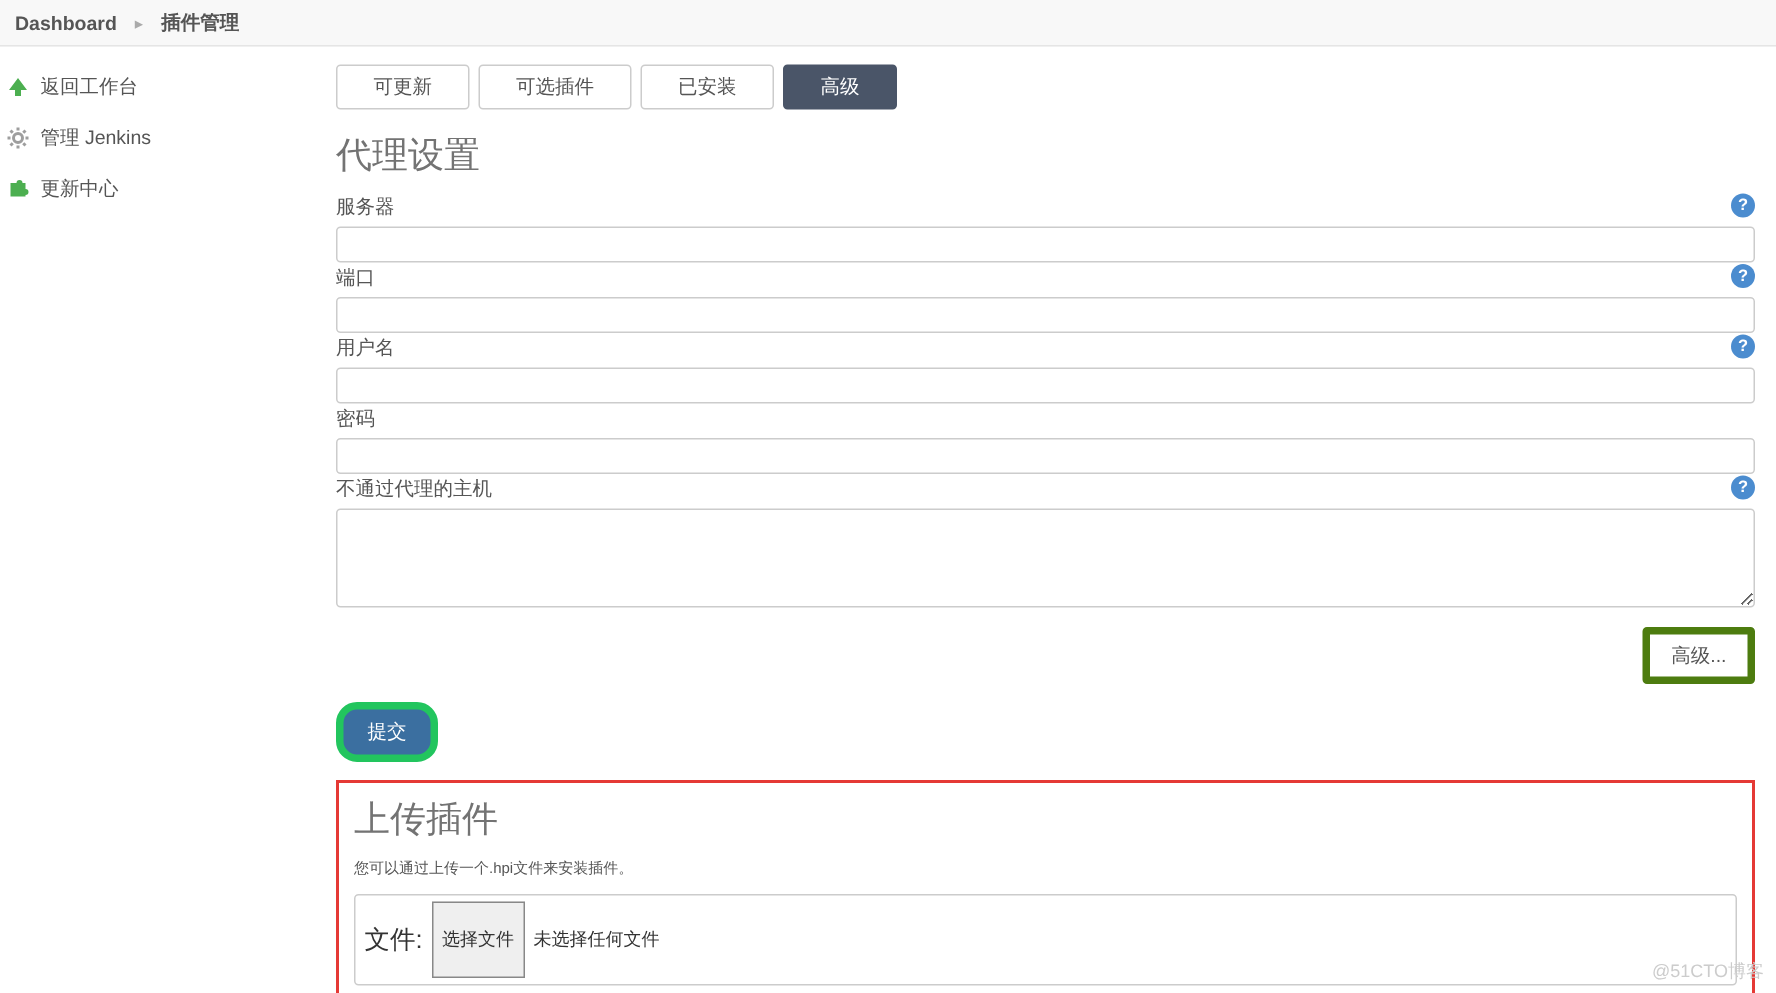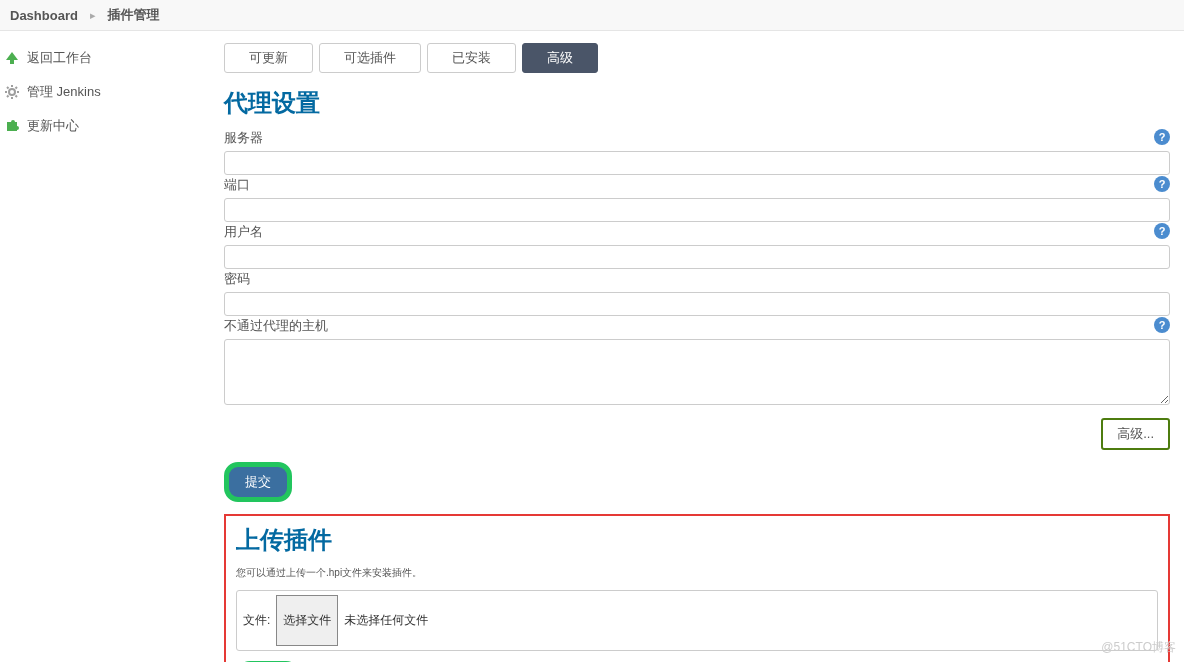--- a/index.html
+++ b/index.html
@@ -13,38 +13,38 @@
     .sidebar { width: 210px; flex-shrink: 0; padding: 10px 0; border-right: 0; }
     .sidebar-item { display: flex; align-items: center; gap: 7px; padding: 8px 8px 8px 4px; color: #555; cursor: pointer; font-size: 13px; }
     .sb-icon { width: 16px; height: 16px; display: inline-block; flex-shrink: 0; }
     
     .main { flex: 1; padding: 12px 14px 20px 14px; min-width: 0; }
     
     .tabs { display: flex; gap: 6px; margin-bottom: 14px; }
     .tab { border: 1px solid #ccc; border-radius: 3px; padding: 5px 24px; background: #fff; color: #555; cursor: pointer; font-size: 13px; }
     .tab.active { background: #4a5568; border-color: #4a5568; color: #fff; }
     
-    h1.section-title { font-size: 24px; font-weight: 700; color: #0369a1; margin-bottom: 10px; }
+    h1.section-title { font-size: 24px; font-weight: 400; color: #737373; margin-bottom: 10px; }
     
     .form-row { margin-bottom: 1px; position: relative; }
     .form-label { font-size: 13px; color: #555; margin-bottom: 4px; display: block; }
     .form-input { width: 100%; border: 1px solid #ccc; border-radius: 3px; padding: 4px 6px; font-size: 13px; height: 24px; }
     .form-textarea { width: 100%; border: 1px solid #ccc; border-radius: 3px; padding: 4px 6px; font-size: 13px; height: 66px; resize: both; }
     .help-icon { position: absolute; right: 0; top: 0; width: 16px; height: 16px; background: #4b8ccf; border-radius: 50%; color: #fff; font-size: 11px; font-weight: bold; display: flex; align-items: center; justify-content: center; cursor: pointer; }
     
     .btn-row-right { text-align: right; margin: 10px 0 12px 0; }
-    .btn-outline { border: 2px solid #4d7c0f; background: #fff; border-radius: 3px; padding: 5px 14px; font-size: 13px; cursor: pointer; color: #555; }
+    .btn-outline { border: 5px solid #4d7c0f; background: #fff; border-radius: 3px; padding: 5px 14px; font-size: 13px; cursor: pointer; color: #555; }
     .btn-primary { background: #3b6fa0; border: 5px solid #22c55e; color: #fff; border-radius: 14px; padding: 6px 16px; font-size: 13px; cursor: pointer; }
     .btn-primary.small { padding: 5px 14px; }
     
     .highlight-box { border: 2px solid #e53935; padding: 8px 10px 12px 10px; margin-top: 12px; }
     .desc-text { font-size: 10px; color: #555; margin-bottom: 10px; }
     
     .file-row { display: flex; align-items: center; border: 1px solid #ccc; border-radius: 3px; padding: 4px 6px; gap: 6px; margin-bottom: 10px; }
-    .file-label { font-size: 12px; color: #333; }
+    .file-label { font-size: 17px; color: #333; }
     .file-choose { border: 1px solid #888; background: #efefef; padding: 16px 6px; font-size: 12px; cursor: pointer; }
     .file-status { font-size: 12px; color: #333; }
     
     .watermark { position: fixed; bottom: 6px; right: 8px; color: #ccc; font-size: 12px; }
   </style>
 </head>
 <body>
 
 <div class="breadcrumb-bar">
   <span class="breadcrumb-item">Dashboard</span>

